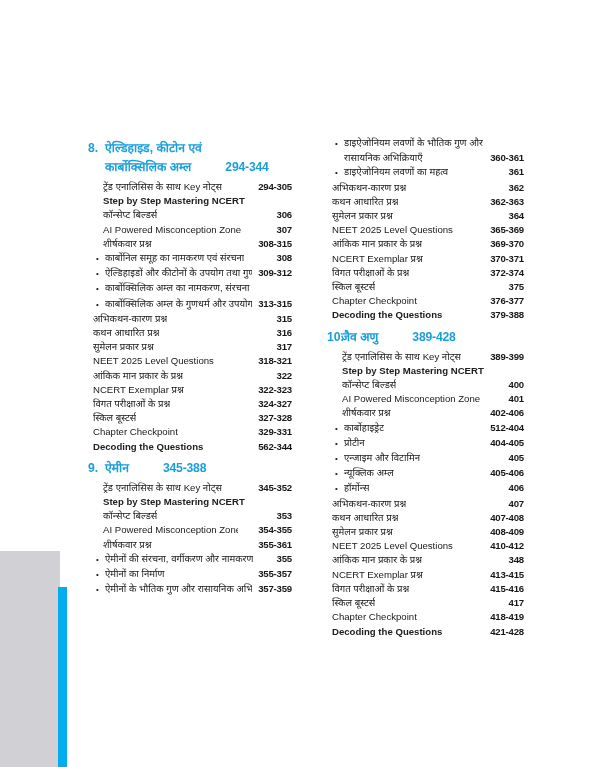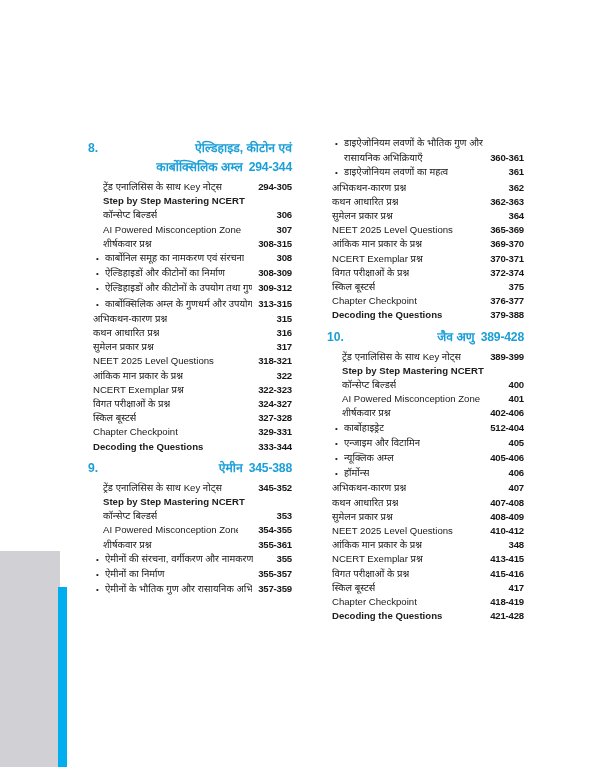--- a/index.html
+++ b/index.html
@@ -29,22 +29,22 @@
   .bullet-line .dot { display:inline-block; width:9px; font-size:8px; }
   .bullet-cont { padding-left:17px; }
 
   .chapter { color:#1a9fd9; font-weight:700; font-size:12.2px; line-height:19px;
              margin:5px 0 3px 0; }
   .chapter:first-child { margin-top:0; }
   .chapter .ch-flex { display:flex; white-space:nowrap; }
   .chapter .ch-num { flex:none; width:17px; }
   .chapter.wide-num .ch-num { width:14px; }
   .chapter .ch-body { flex:1; }
-  .chapter .ch-line { display:flex; justify-content:flex-end; }
-  .chapter .ch-pg { padding-left:6px; letter-spacing:-0.2px; }
+  .chapter .ch-line { display:flex; justify-content:flex-start; }
+  .chapter .ch-pg { padding-left:6px; letter-spacing:-0.2px;margin-left:28px; }
 </style>
 </head>
 <body>
 
 <div class="gray-bar"></div>
 <div class="blue-bar"></div>
 
 <div class="toc-col left">
     <div class="chapter">
       <div class="ch-flex">
@@ -77,28 +77,27 @@
     </div>
     <div class="row indent1">
       <span class="lbl">शीर्षकवार प्रश्न</span>
       <span class="pg">308-315</span>
     </div>
     <div class="row bullet-line">
       <span class="lbl"><span class="dot">•</span><span>कार्बोनिल समूह का नामकरण एवं संरचना</span></span>
       <span class="pg">308</span>
     </div>
     <div class="row bullet-line">
-      <span class="lbl"><span class="dot">•</span><span>ऐल्डिहाइडों और कीटोनों का निर्माण</span></span>
-      <span class="pg">308-309</span>
-    </div>
-    <div class="row bullet-line">
       <span class="lbl"><span class="dot">•</span><span>ऐल्डिहाइडों और कीटोनों के उपयोग तथा गुणधर्म</span></span>
       <span class="pg">309-312</span>
     </div>
     <div class="row bullet-line">
+      <span class="lbl"><span class="dot">•</span><span>कार्बोक्सिलिक अम्ल का नामकरण, संरचना</span></span>
+    </div>
+    <div class="row bullet-line">
       <span class="lbl"><span class="dot">•</span><span>कार्बोक्सिलिक अम्ल के गुणधर्म और उपयोग</span></span>
       <span class="pg">313-315</span>
     </div>
     <div class="row indent0">
       <span class="lbl">अभिकथन-कारण प्रश्न</span>
       <span class="pg">315</span>
     </div>
     <div class="row indent0">
       <span class="lbl">कथन आधारित प्रश्न</span>
       <span class="pg">316</span>
@@ -126,21 +125,21 @@
     <div class="row indent0">
       <span class="lbl">स्किल बूस्टर्स</span>
       <span class="pg">327-328</span>
     </div>
     <div class="row indent0">
       <span class="lbl">Chapter Checkpoint</span>
       <span class="pg">329-331</span>
     </div>
     <div class="row indent0 bold">
       <span class="lbl">Decoding the Questions</span>
-      <span class="pg">333-344</span>
+      <span class="pg">562-344</span>
     </div>
     <div class="chapter">
       <div class="ch-flex">
         <span class="ch-num">9.</span>
         <div class="ch-body">
           <div class="ch-line">
             <span>ऐमीन</span>
             <span class="ch-pg">345-388</span>
           </div>
         </div>
@@ -258,20 +257,24 @@
     </div>
     <div class="row indent1">
       <span class="lbl">शीर्षकवार प्रश्न</span>
       <span class="pg">402-406</span>
     </div>
     <div class="row bullet-line">
       <span class="lbl"><span class="dot">•</span><span>कार्बोहाइड्रेट</span></span>
       <span class="pg">512-404</span>
     </div>
     <div class="row bullet-line">
+      <span class="lbl"><span class="dot">•</span><span>प्रोटीन</span></span>
+      <span class="pg">404-405</span>
+    </div>
+    <div class="row bullet-line">
       <span class="lbl"><span class="dot">•</span><span>एन्जाइम और विटामिन</span></span>
       <span class="pg">405</span>
     </div>
     <div class="row bullet-line">
       <span class="lbl"><span class="dot">•</span><span>न्यूक्लिक अम्ल</span></span>
       <span class="pg">405-406</span>
     </div>
     <div class="row bullet-line">
       <span class="lbl"><span class="dot">•</span><span>हॉर्मोन्स</span></span>
       <span class="pg">406</span>

